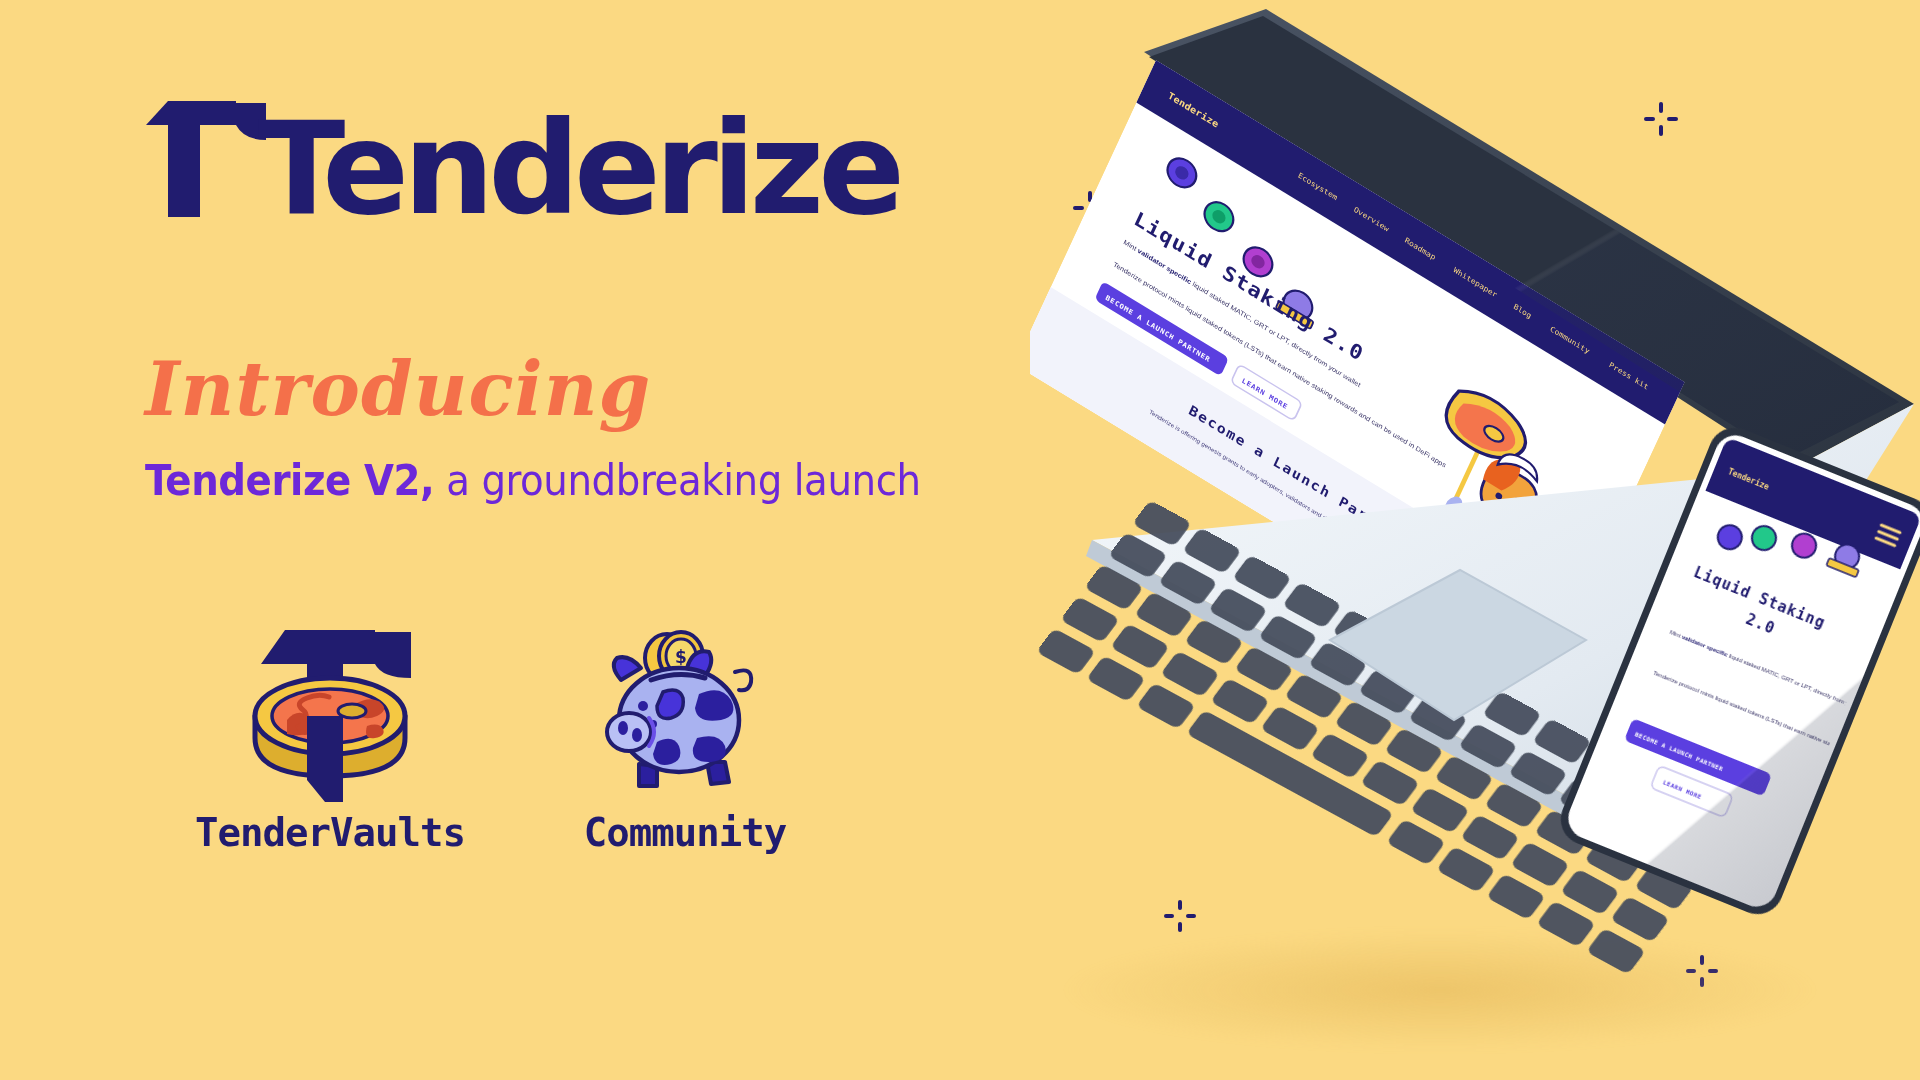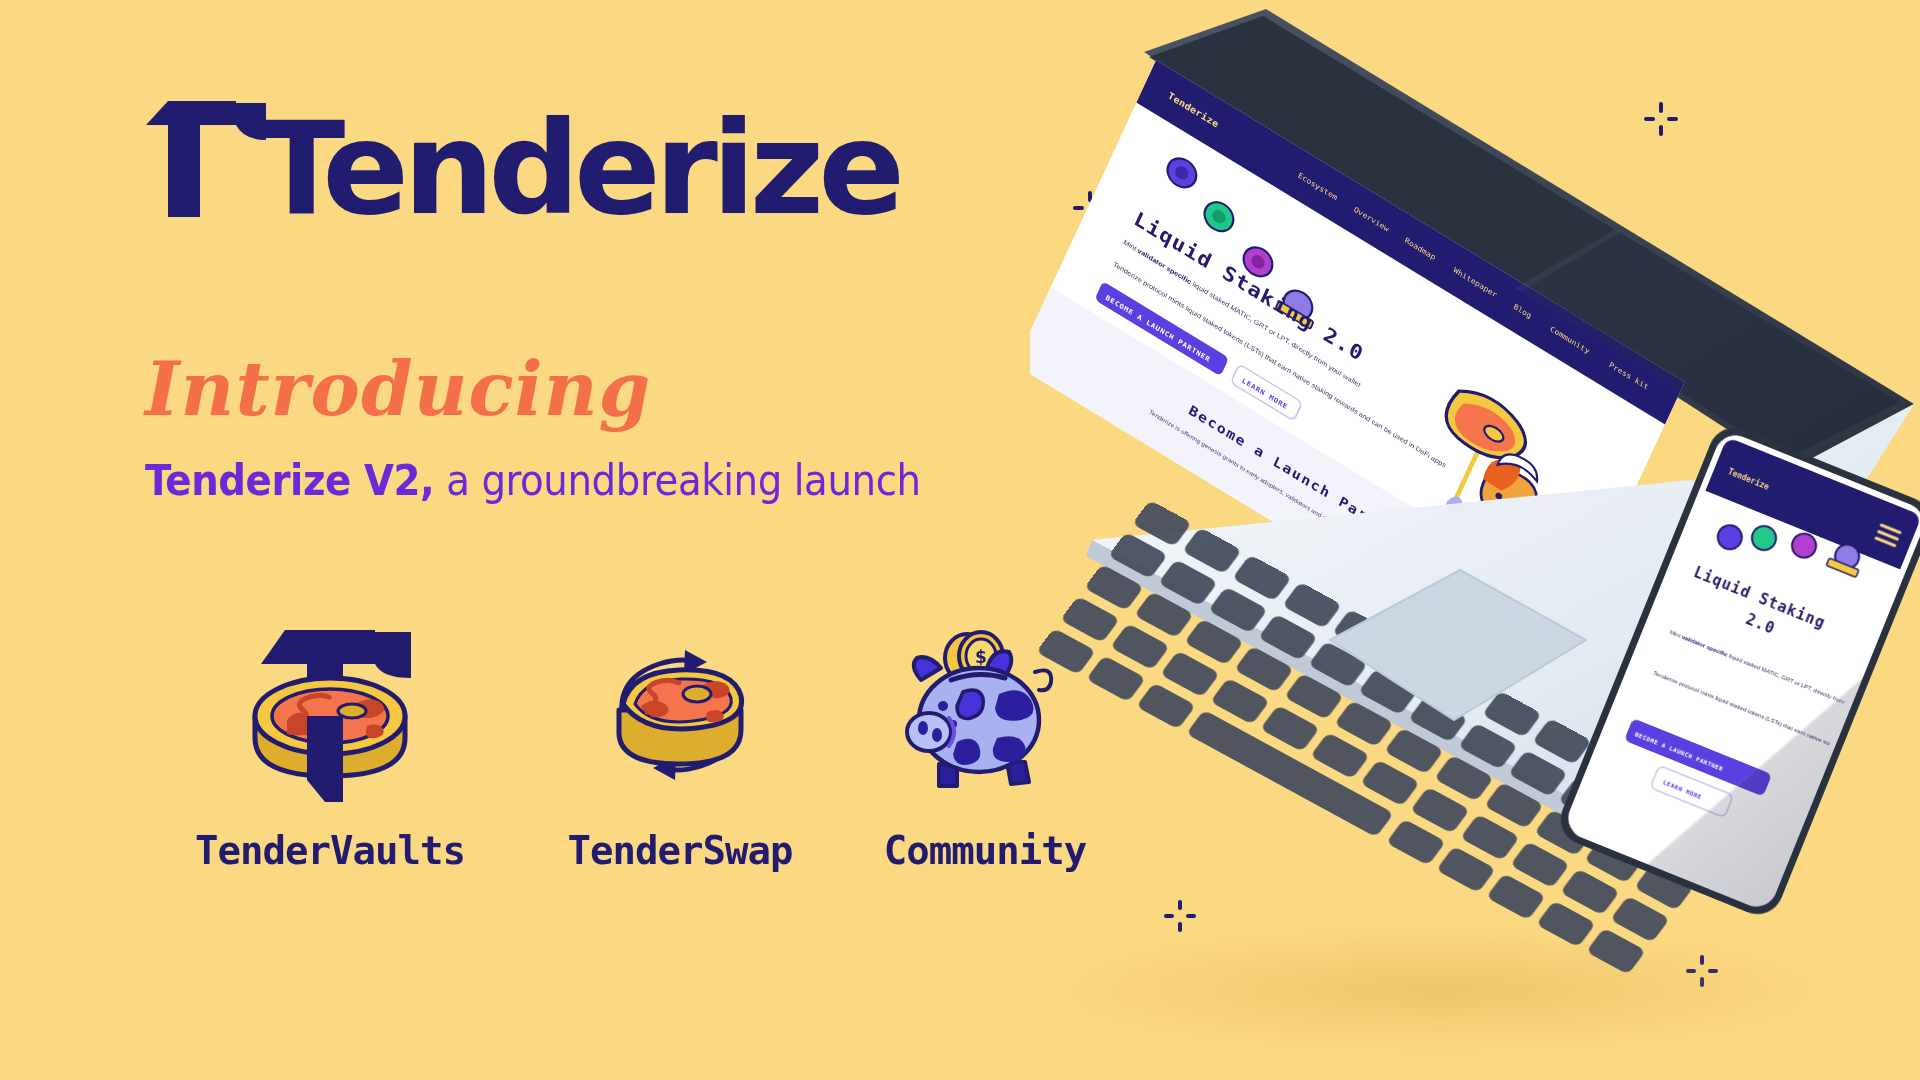--- a/index.html
+++ b/index.html
@@ -83,21 +83,20 @@
     align-items: flex-end;
   }
   .product {
     display: flex;
     flex-direction: column;
     align-items: center;
   }
   .product-icon { height: 190px; display: flex; align-items: flex-end; justify-content: center; }
   .product-icon svg { display: block; }
   .product-label {
-    margin-top: 18px;
     font-family: "DejaVu Sans Mono", "Liberation Mono", monospace;
     font-weight: bold;
     font-size: 39px;
     color: #211C6F;
     letter-spacing: -1px;
     white-space: nowrap;
   }
   .p-vaults { width: 400px; }
   .p-swap   { width: 300px; }
   .p-bank   { width: 310px; }
@@ -200,45 +199,20 @@
               <path d="M74 108 q12 -12 4 -18 q-9 -7 4 -12 q12 -5 22 -1" fill="none" stroke="#C8452A" stroke-width="5" stroke-linecap="round"></path>
               <ellipse cx="127" cy="91" rx="14" ry="7" fill="#DDAE2E" stroke="#211C6F" stroke-width="3"></ellipse>
             </g>
 
             <path d="M82 96 L118 96 L118 160 L82 160 Z" fill="#211C6F"></path>
           </svg>
         </div>
         <div class="product-label">TenderVaults</div>
       </div>
 
-      <div class="product p-swap">
-        <div class="product-icon">
-          <svg width="190" height="190" viewBox="0 0 190 190" xmlns="http://www.w3.org/2000/svg">
-
-            <g fill="none" stroke="#211C6F" stroke-width="5" stroke-linecap="round">
-              <path d="M40 108 q-14 -48 34 -64 q22 -7 40 -2"></path>
-              <path d="M150 82 q14 48 -34 64 q-22 7 -40 2"></path>
-            </g>
-            <path d="M100 30 L122 42 L99 54 Z" fill="#211C6F"></path>
-            <path d="M90 160 L68 148 L91 136 Z" fill="#211C6F"></path>
-
-            <g>
-              <path d="M34 110 q-2 34 60 34 q62 0 62 -34 l0 -20 l-122 0 z" fill="#DDAE2E" stroke="#211C6F" stroke-width="5" stroke-linejoin="round"></path>
-              <path d="M38 84 q8 -32 56 -34 q54 -2 62 26 q6 26 -44 32 q-52 6 -74 -24 z" fill="#F5C842" stroke="#211C6F" stroke-width="5" stroke-linejoin="round"></path>
-              <path d="M50 84 q8 -24 46 -25 q44 -1 50 19 q4 18 -38 23 q-42 5 -58 -17 z" fill="#F4754C" stroke="#211C6F" stroke-width="3"></path>
-              <path d="M56 86 q12 -10 24 -2 q8 7 -2 12 q-14 5 -22 -10 z" fill="#C8452A"></path>
-              <path d="M116 66 q16 -9 26 -1 q7 7 -4 12 q-15 5 -22 -11 z" fill="#C8452A"></path>
-              <path d="M122 92 q12 -5 16 2 q3 7 -8 8 q-12 2 -8 -10 z" fill="#C8452A"></path>
-              <path d="M62 92 q14 -12 6 -18 q-10 -7 4 -12 q12 -4 22 1" fill="none" stroke="#C8452A" stroke-width="5" stroke-linecap="round"></path>
-              <ellipse cx="112" cy="74" rx="14" ry="8" fill="#DDAE2E" stroke="#211C6F" stroke-width="3"></ellipse>
-            </g>
-          </svg>
-        </div>
-        <div class="product-label">TenderSwap</div>
-      </div>
 
       <div class="product p-bank">
         <div class="product-icon">
           <svg width="180" height="190" viewBox="0 0 180 190" xmlns="http://www.w3.org/2000/svg">
 
             <g>
               <ellipse cx="72" cy="38" rx="22" ry="24" fill="#F5C842" stroke="#211C6F" stroke-width="4"></ellipse>
               <ellipse cx="86" cy="36" rx="22" ry="24" fill="#F2C53D" stroke="#211C6F" stroke-width="4"></ellipse>
               <ellipse cx="86" cy="36" rx="15" ry="17" fill="#F5D96A" stroke="#211C6F" stroke-width="3"></ellipse>
               <text x="86" y="43" text-anchor="middle" font-family="DejaVu Sans, sans-serif" font-weight="bold" font-size="17" fill="#211C6F">$</text>

